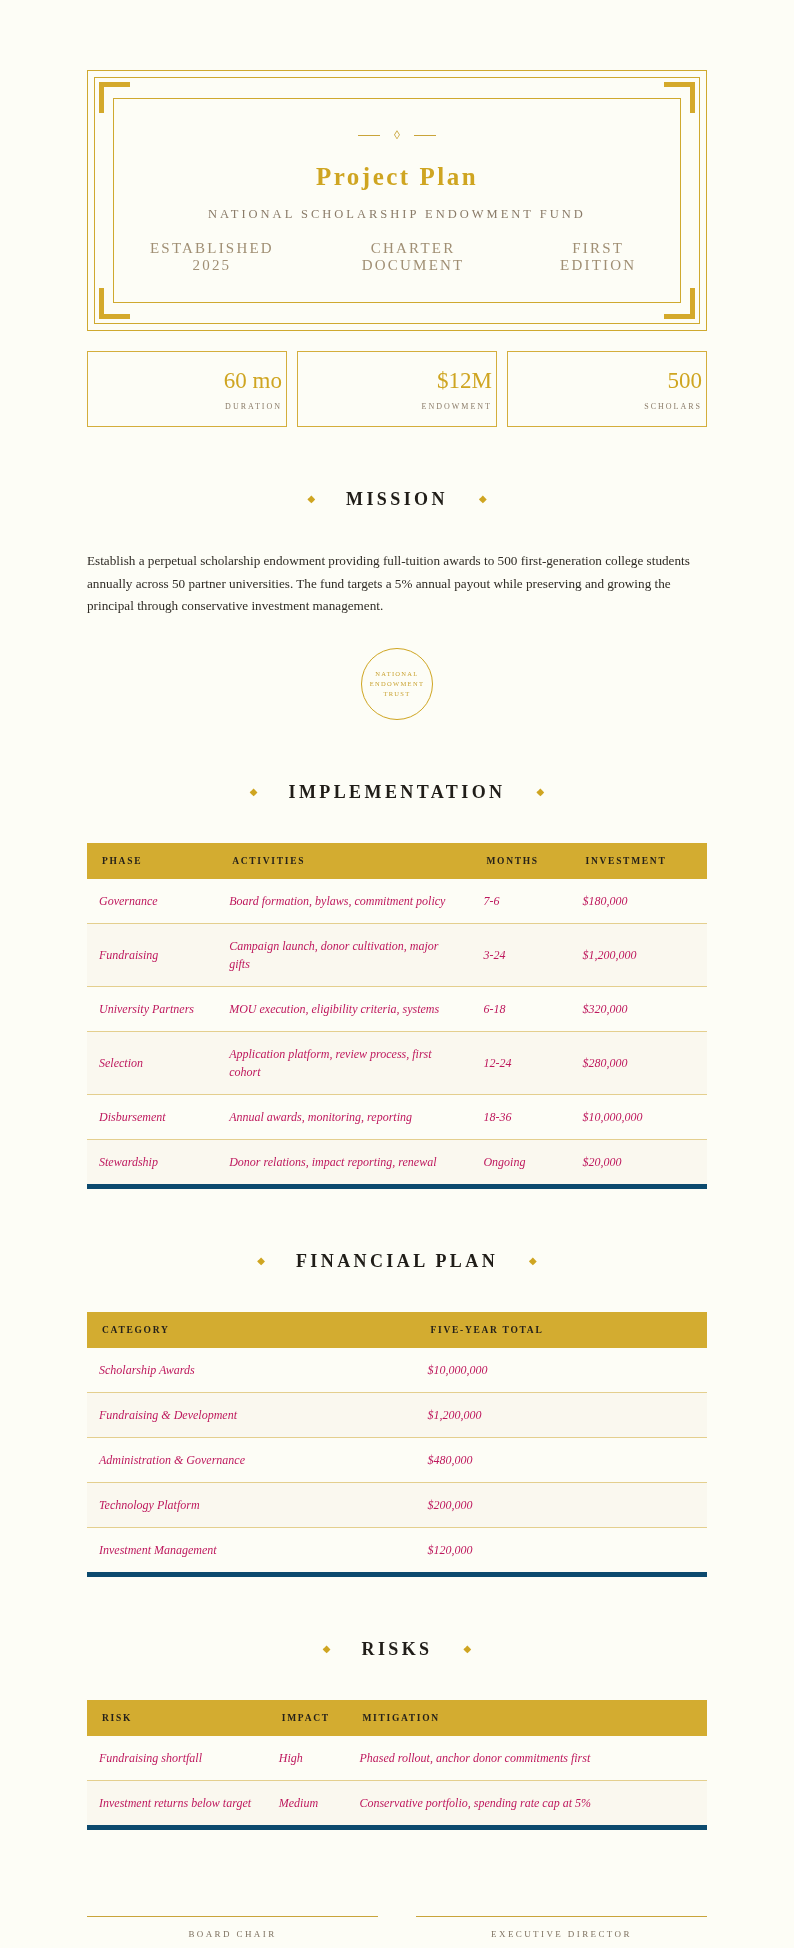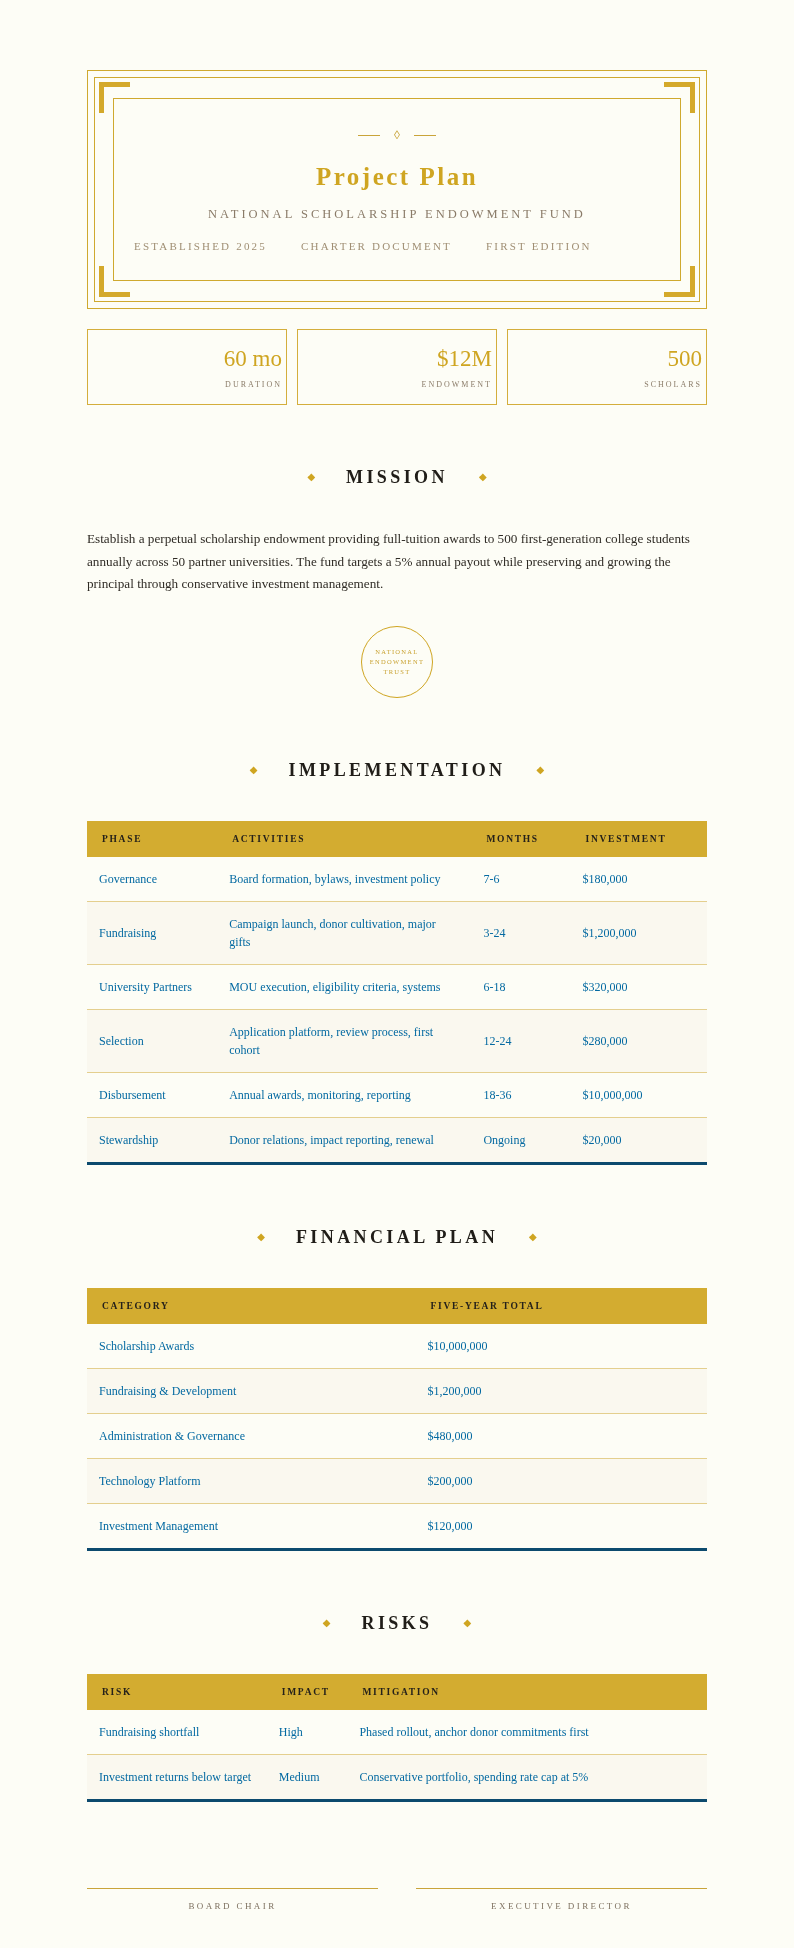--- a/index.html
+++ b/index.html
@@ -86,22 +86,23 @@
   }
   .doc-subtitle {
     font-size: 12.5px;
     color: #8a7b68;
     letter-spacing: 3.0px;
     margin: 0 0 18px 0;
     text-transform: uppercase;
   }
   .doc-meta {
     display: flex;
+    justify-content: center;
     gap: 34px;
-    font-size: 11px;
+    font-size: 15px;
     color: #a08f74;
     letter-spacing: 2.2px;
     text-transform: uppercase;
   }
 
   
   .stats {
     display: flex;
     gap: 10px;
     margin-top: 20px;
@@ -192,30 +193,31 @@
     color: #25211a;
     font-size: 9.5px;
     font-weight: bold;
     letter-spacing: 1.7px;
     text-transform: uppercase;
     text-align: left;
     padding: 13px 15px;
   }
   table.doc-table tbody td {
     padding: 13px 12px;
-    color: #0369a1;
+    color: #be185d;
     border-bottom: 1px solid #e4cf8e;
     line-height: 1.5;
     vertical-align: middle;
+    font-style: italic;
   }
   table.doc-table tbody tr:nth-child(even) td {
     background: #faf8ef;
   }
   table.doc-table tbody tr:last-child td {
-    border-bottom: 3px solid #0c4a6e;
+    border-bottom: 5px solid #0c4a6e;
   }
 
   .t-impl col.c1 { width: 21%; }
   .t-impl col.c2 { width: 41%; }
   .t-impl col.c3 { width: 16%; }
   .t-impl col.c4 { width: 22%; }
 
   .t-fin col.c1 { width: 53%; }
   .t-fin col.c2 { width: 47%; }
 
@@ -319,21 +321,21 @@
         <tr>
           <th>Phase</th>
           <th>Activities</th>
           <th>Months</th>
           <th>Investment</th>
         </tr>
       </thead>
       <tbody>
         <tr>
           <td>Governance</td>
-          <td>Board formation, bylaws, investment policy</td>
+          <td>Board formation, bylaws, commitment policy</td>
           <td>7-6</td>
           <td>$180,000</td>
         </tr>
         <tr>
           <td>Fundraising</td>
           <td>Campaign launch, donor cultivation, major gifts</td>
           <td>3-24</td>
           <td>$1,200,000</td>
         </tr>
         <tr>

